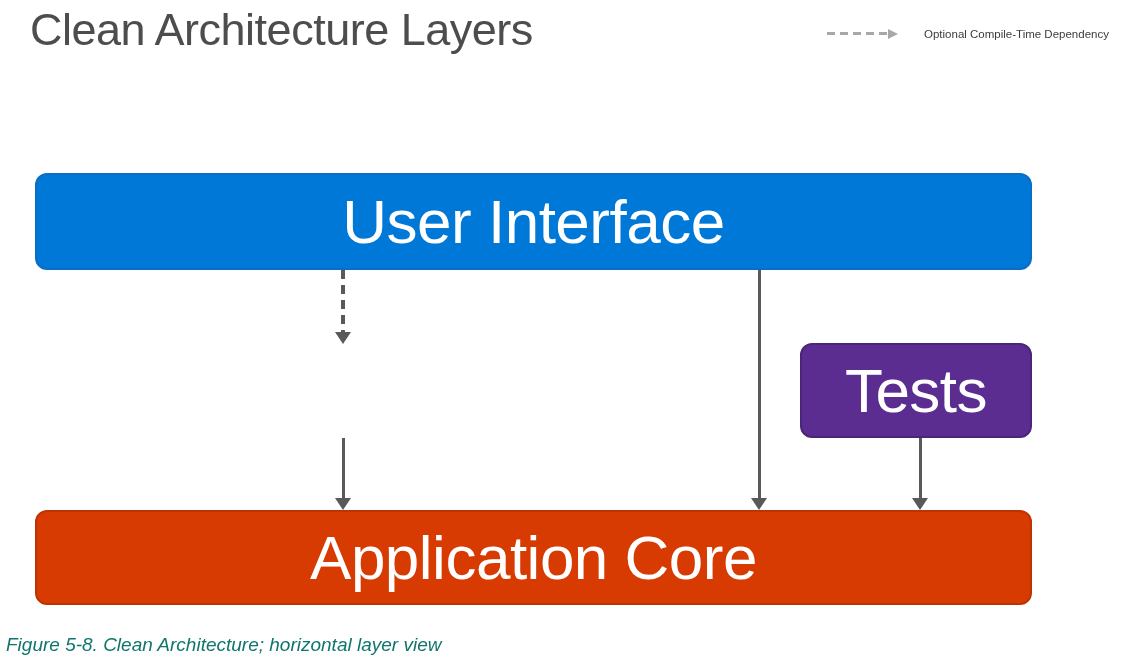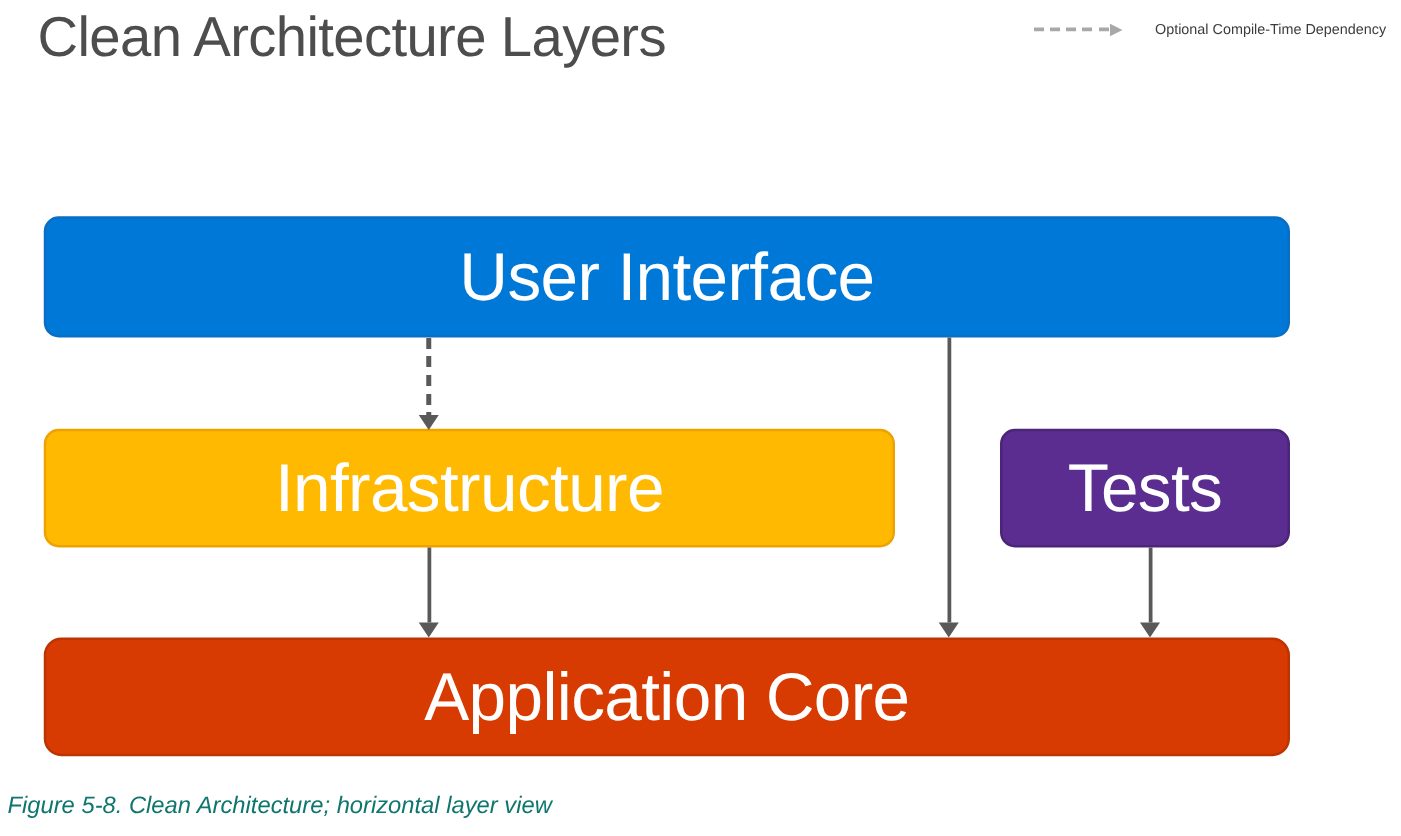--- a/index.html
+++ b/index.html
@@ -22,21 +22,21 @@
     font-weight: 300;
     letter-spacing: -0.5px;
     color: #4d4d4d;
     white-space: nowrap;
   }
 
   
   .legend {
     position: absolute;
     left: 827px;
-    top: 10px;
+    top: 20px;
     text-align: right;
   }
   .legend-row {
     display: flex;
     align-items: center;
     height: 27px;
   }
   .harrow {
     display: flex;
     align-items: center;
@@ -68,21 +68,21 @@
   .node {
     position: absolute;
     border-radius: 12px;
     display: flex;
     align-items: center;
     justify-content: center;
   }
   .node-label {
     color: #ffffff;
     font-weight: 300;
-    font-size: 54px;
+    font-size: 62px;
     letter-spacing: -0.5px;
     white-space: nowrap;
   }
   .node-ui    { left: 35px;  top: 173px; width: 997px; height: 97px; border: 2px solid #0a6ec4; }
   .node-infra { left: 35px;  top: 343px; width: 681px; height: 95px; border: 2px solid #eda200; }
   .node-tests { left: 800px; top: 343px; width: 232px; height: 95px; border: 2px solid #4b2577; }
   .node-core  { left: 35px;  top: 510px; width: 997px; height: 95px; border: 2px solid #bd3403; }
 
   
   .varrow {
@@ -137,29 +137,26 @@
         <div class="hhead light"></div>
       </div>
       <span class="legend-label">Optional Compile-Time Dependency</span>
     </div>
   </div>
 
   <div class="node node-ui" style="background-color: rgb(0, 120, 215);">
     <span class="node-label">User Interface</span>
   </div>
 
-  <div class="node node-infra" style="background-color: rgb(255, 185, 0);">
-    <span class="node-label">Infrastructure</span>
-  </div>
 
   <div class="node node-tests" style="background-color: rgb(92, 45, 145); text-align: right;">
     <span class="node-label">Tests</span>
   </div>
 
-  <div class="node node-core" style="background-color: rgb(216, 59, 1); border-radius: 14px;">
+  <div class="node node-core" style="background-color: rgb(216, 59, 1);">
     <span class="node-label">Application Core</span>
   </div>
 
   <div class="varrow arrow-ui-infra">
     <div class="vline dashed"></div>
     <div class="vhead"></div>
   </div>
 
   <div class="varrow arrow-ui-core">
     <div class="vline"></div>

